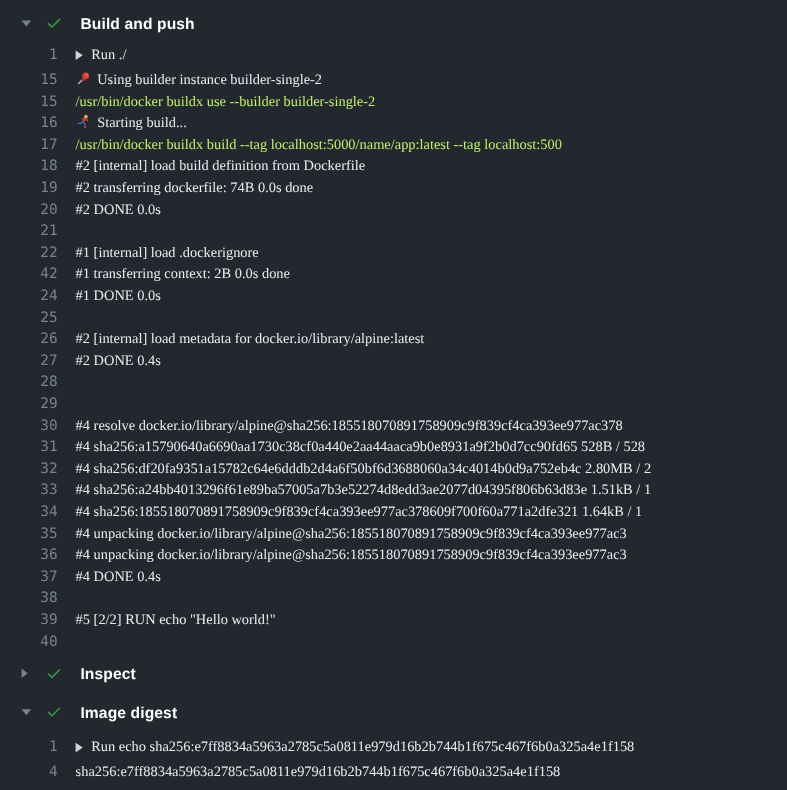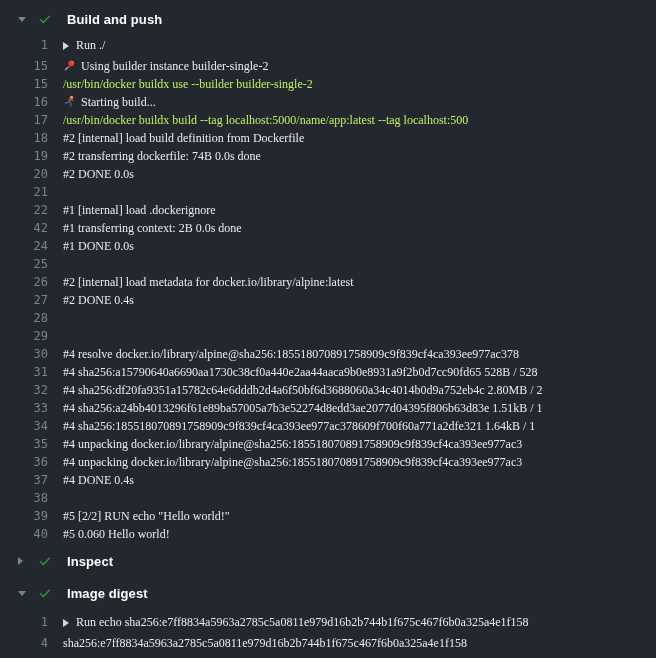--- a/index.html
+++ b/index.html
@@ -123,21 +123,21 @@
     <div class="log-line"><span class="ln">30</span><span class="lt">#4 resolve docker.io/library/alpine@sha256:185518070891758909c9f839cf4ca393ee977ac378</span></div>
     <div class="log-line"><span class="ln">31</span><span class="lt">#4 sha256:a15790640a6690aa1730c38cf0a440e2aa44aaca9b0e8931a9f2b0d7cc90fd65 528B / 528</span></div>
     <div class="log-line"><span class="ln">32</span><span class="lt">#4 sha256:df20fa9351a15782c64e6dddb2d4a6f50bf6d3688060a34c4014b0d9a752eb4c 2.80MB / 2</span></div>
     <div class="log-line"><span class="ln">33</span><span class="lt">#4 sha256:a24bb4013296f61e89ba57005a7b3e52274d8edd3ae2077d04395f806b63d83e 1.51kB / 1</span></div>
     <div class="log-line"><span class="ln">34</span><span class="lt">#4 sha256:185518070891758909c9f839cf4ca393ee977ac378609f700f60a771a2dfe321 1.64kB / 1</span></div>
     <div class="log-line"><span class="ln">35</span><span class="lt">#4 unpacking docker.io/library/alpine@sha256:185518070891758909c9f839cf4ca393ee977ac3</span></div>
     <div class="log-line"><span class="ln">36</span><span class="lt">#4 unpacking docker.io/library/alpine@sha256:185518070891758909c9f839cf4ca393ee977ac3</span></div>
     <div class="log-line"><span class="ln">37</span><span class="lt">#4 DONE 0.4s</span></div>
     <div class="log-line"><span class="ln">38</span><span class="lt"></span></div>
     <div class="log-line"><span class="ln">39</span><span class="lt">#5 [2/2] RUN echo "Hello world!"</span></div>
-    <div class="log-line"><span class="ln">40</span><span class="lt">#5 0.060 Hello world!</span></div>
+    <div class="log-line"><span class="ln">40</span></div>
   </div>
 
 <div class="section-header mt-6">
   <span class="tri-box">
       <span class="tri tri-right"></span>
     </span>
   <span class="check-box">
     <svg viewBox="0 0 16 16">
         <path fill="#2ea043" d="M13.78 4.22a.75.75 0 0 1 0 1.06l-7.25 7.25a.75.75 0 0 1-1.06 0L2.22 9.28a.75.75 0 1 1 1.06-1.06L6 10.94l6.72-6.72a.75.75 0 0 1 1.06 0z"></path>
       </svg>

